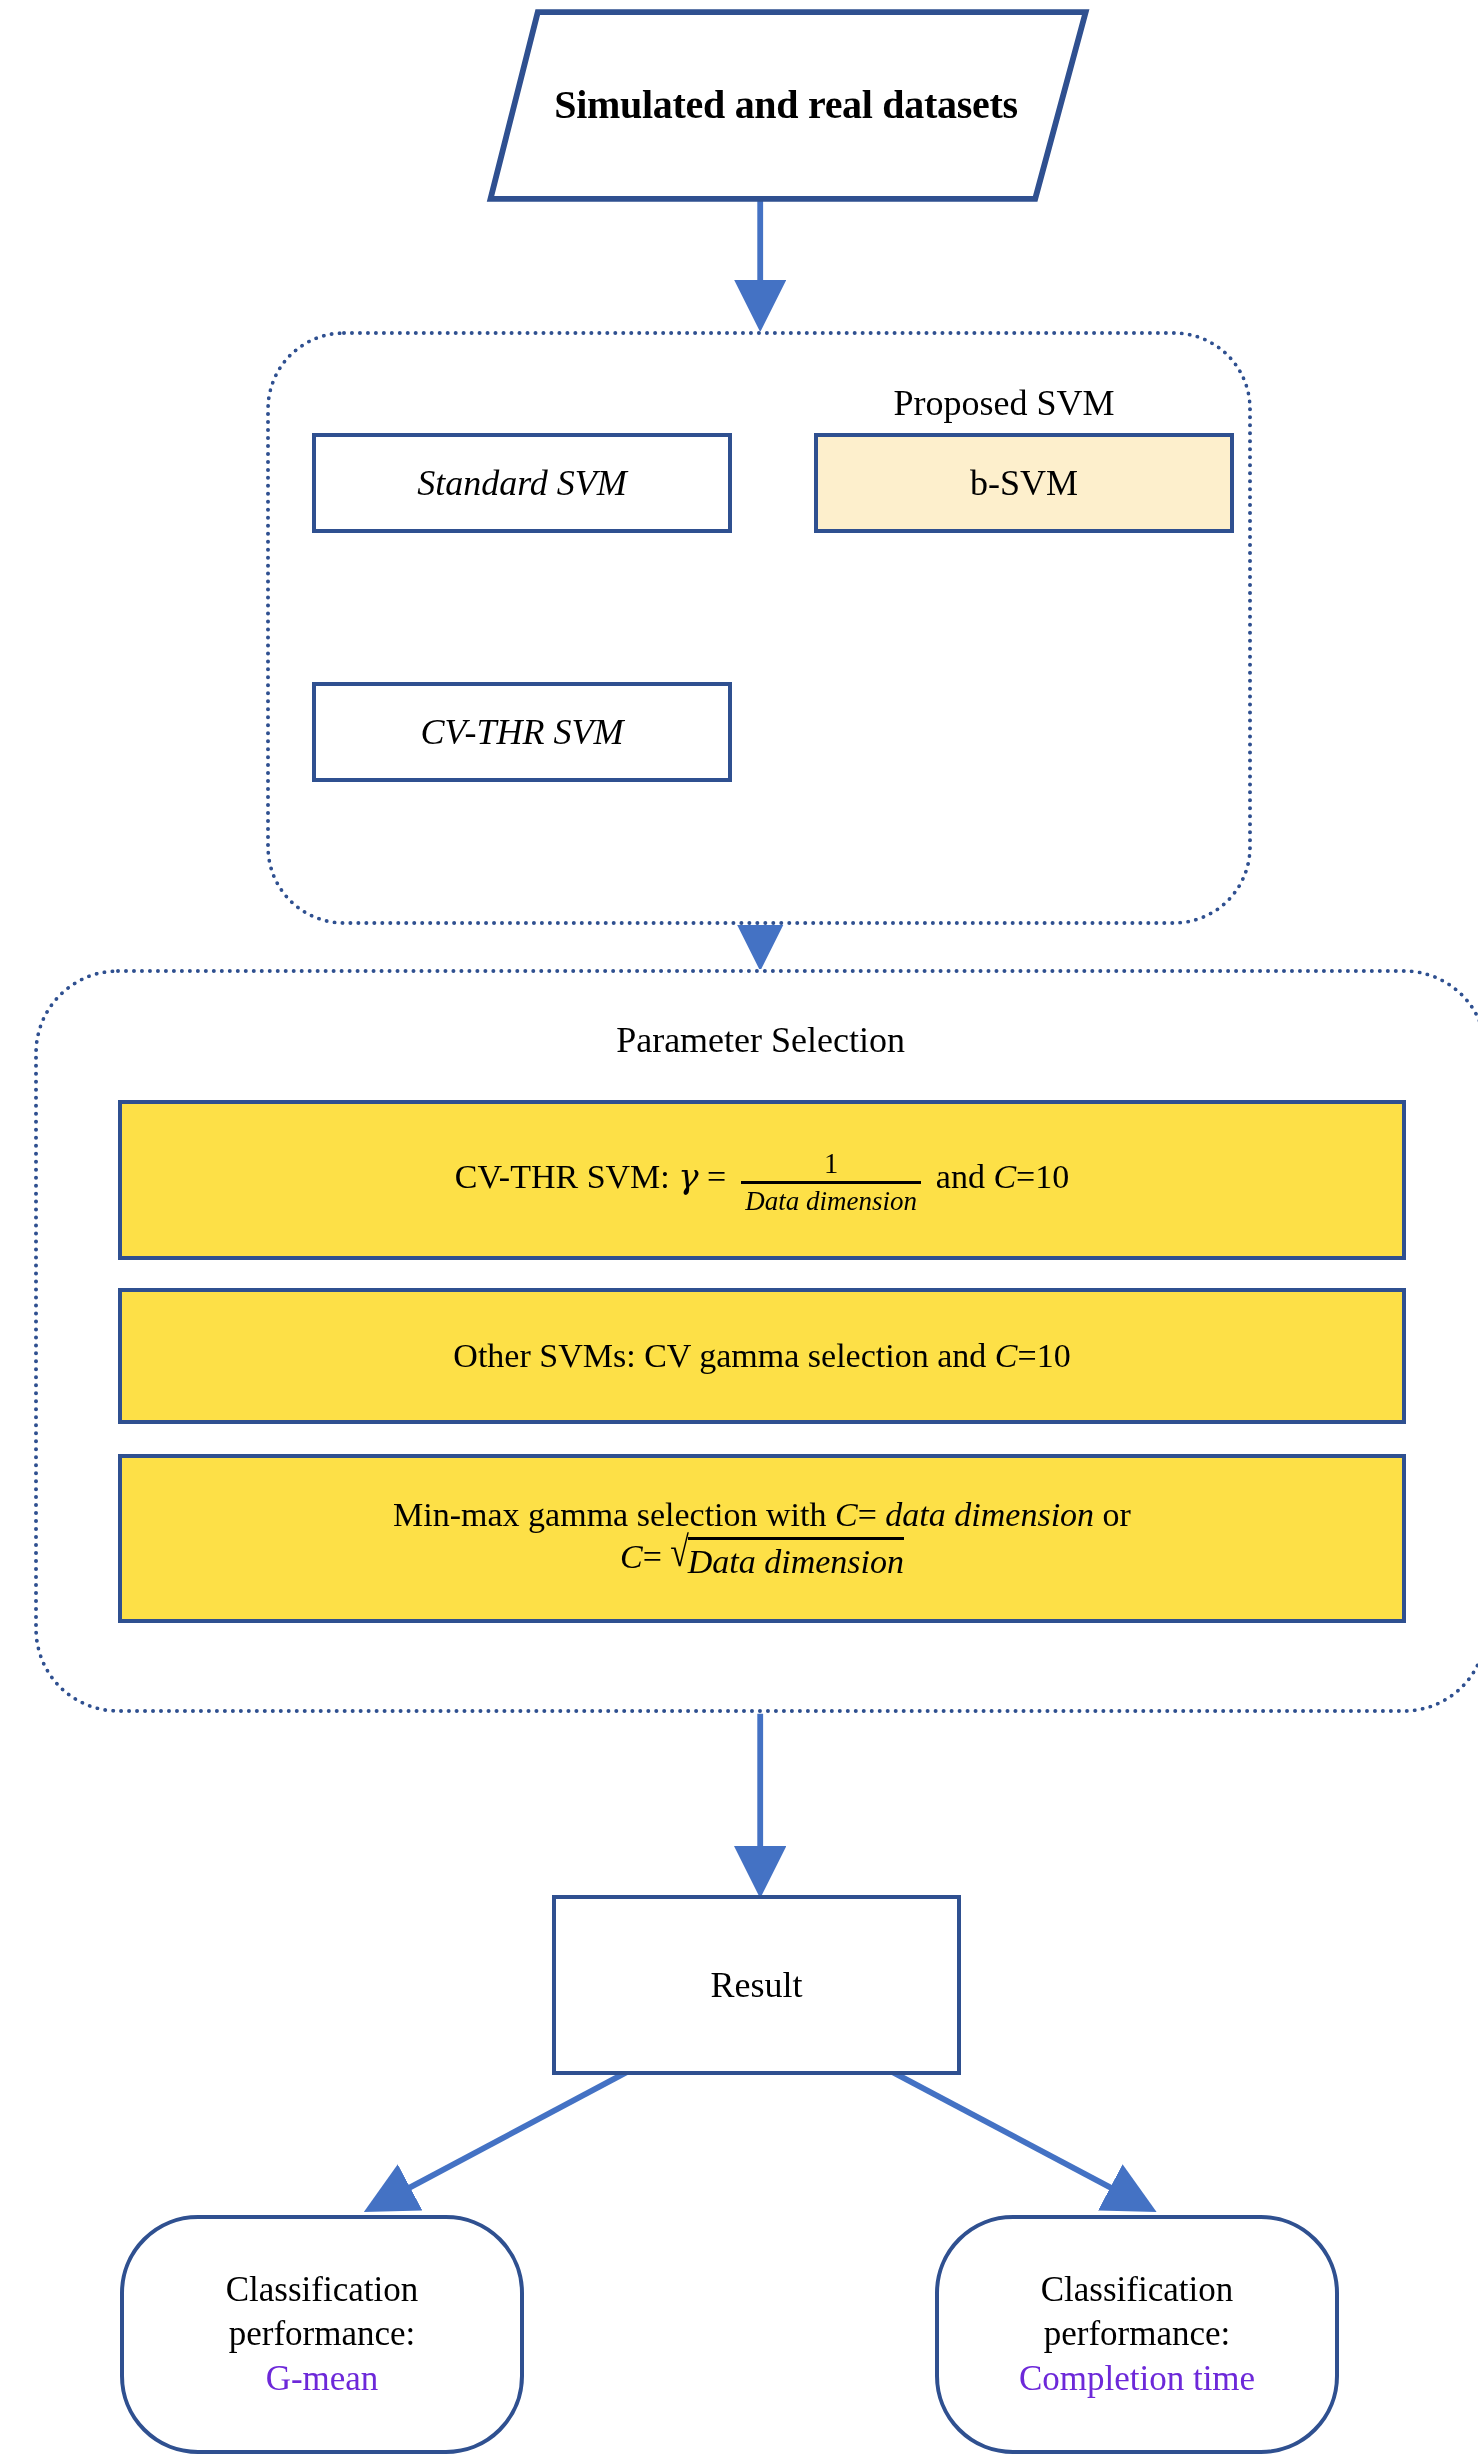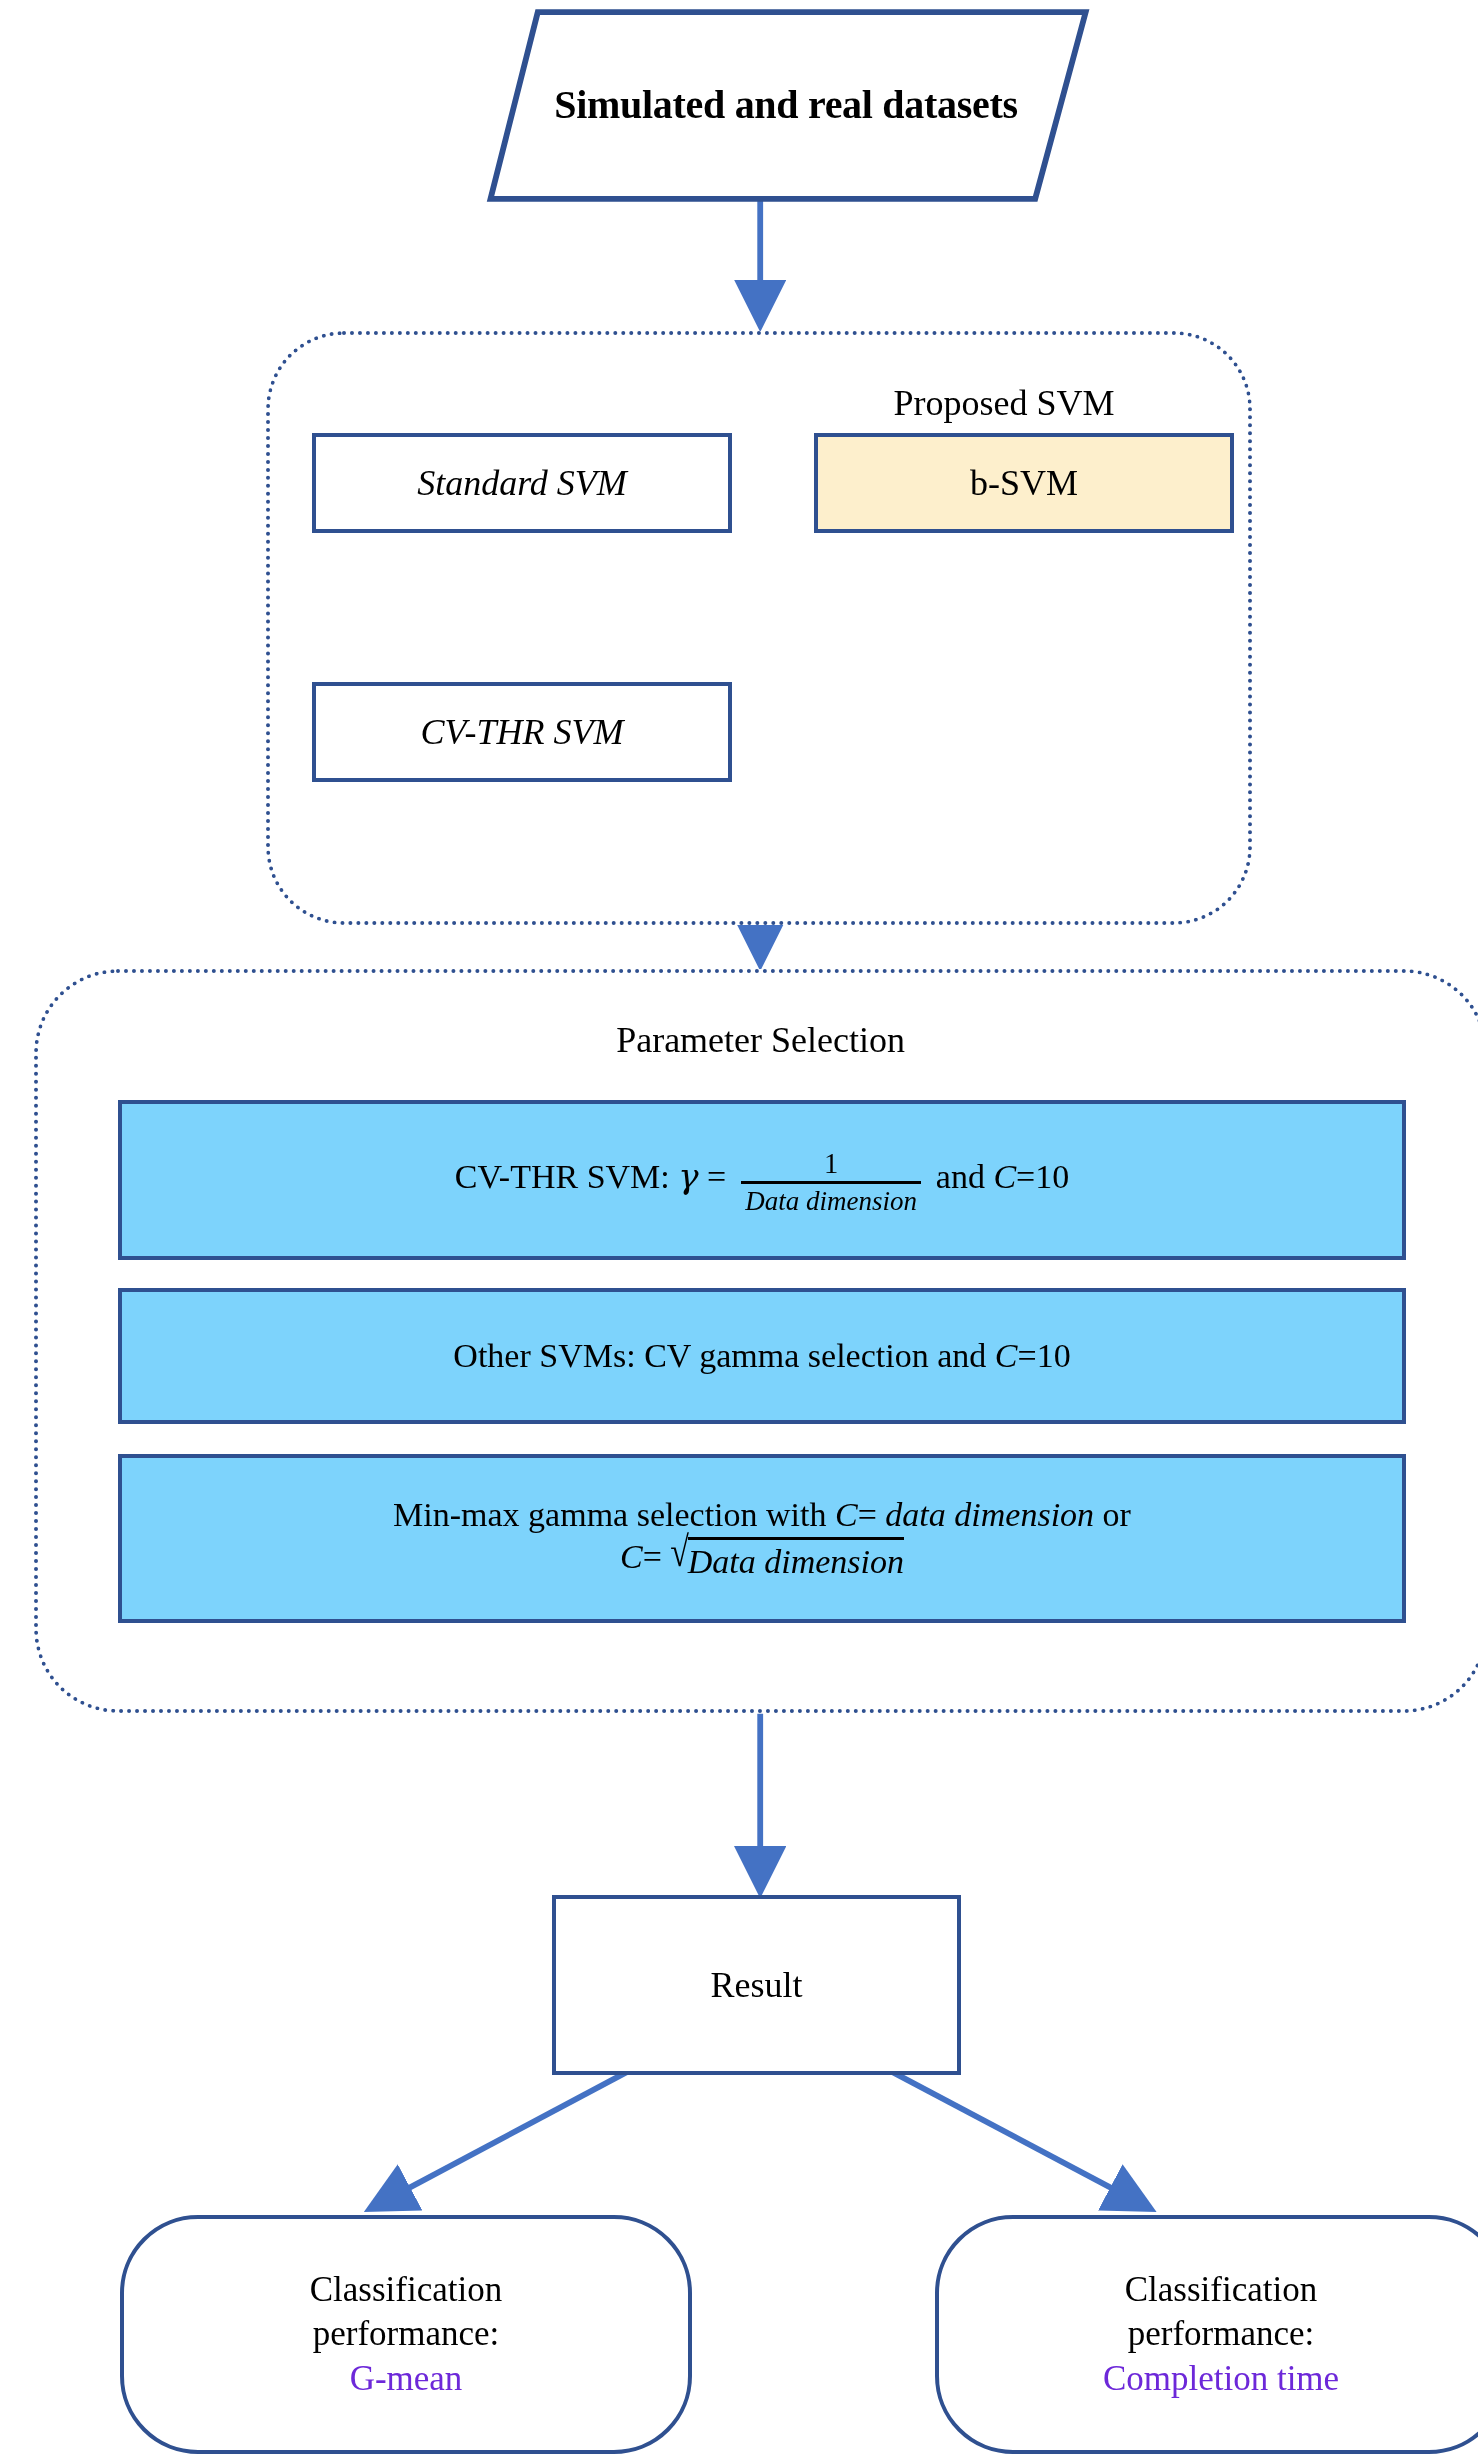--- a/index.html
+++ b/index.html
@@ -126,21 +126,21 @@
     top: 1012px;
     width: 1454px;
     height: 56px;
     font-size: 36px;
   }
 
   
   .param-box {
     box-sizing: border-box;
     border: 4.5px solid #2F5090;
-    background: #7dd3fc;
+    background: #fde047;
     left: 96px;
     width: 1288px;
     font-size: 34px;
   }
   #param-1 { top: 1100px; height: 160px; }
   #param-2 { top: 1288px; height: 136px; }
   #param-3 { top: 1454px; height: 169px; }
 
   
   .frac {
@@ -205,21 +205,21 @@
     font-size: 36px;
   }
 
   
   .terminator {
     box-sizing: border-box;
     border: 4.5px solid #2F5090;
     background: #ffffff;
     border-radius: 78px;
     top: 2215px;
-    width: 572px;
+    width: 404px;
     height: 239px;
     font-size: 35px;
   }
   #term-left  { left: 98px; }
   #term-right { left: 913px; }
   .terminator .stacked { line-height: 1.26; }
   .accent-red { color: #6d28d9; }
 </style>
 </head>
 <body>

